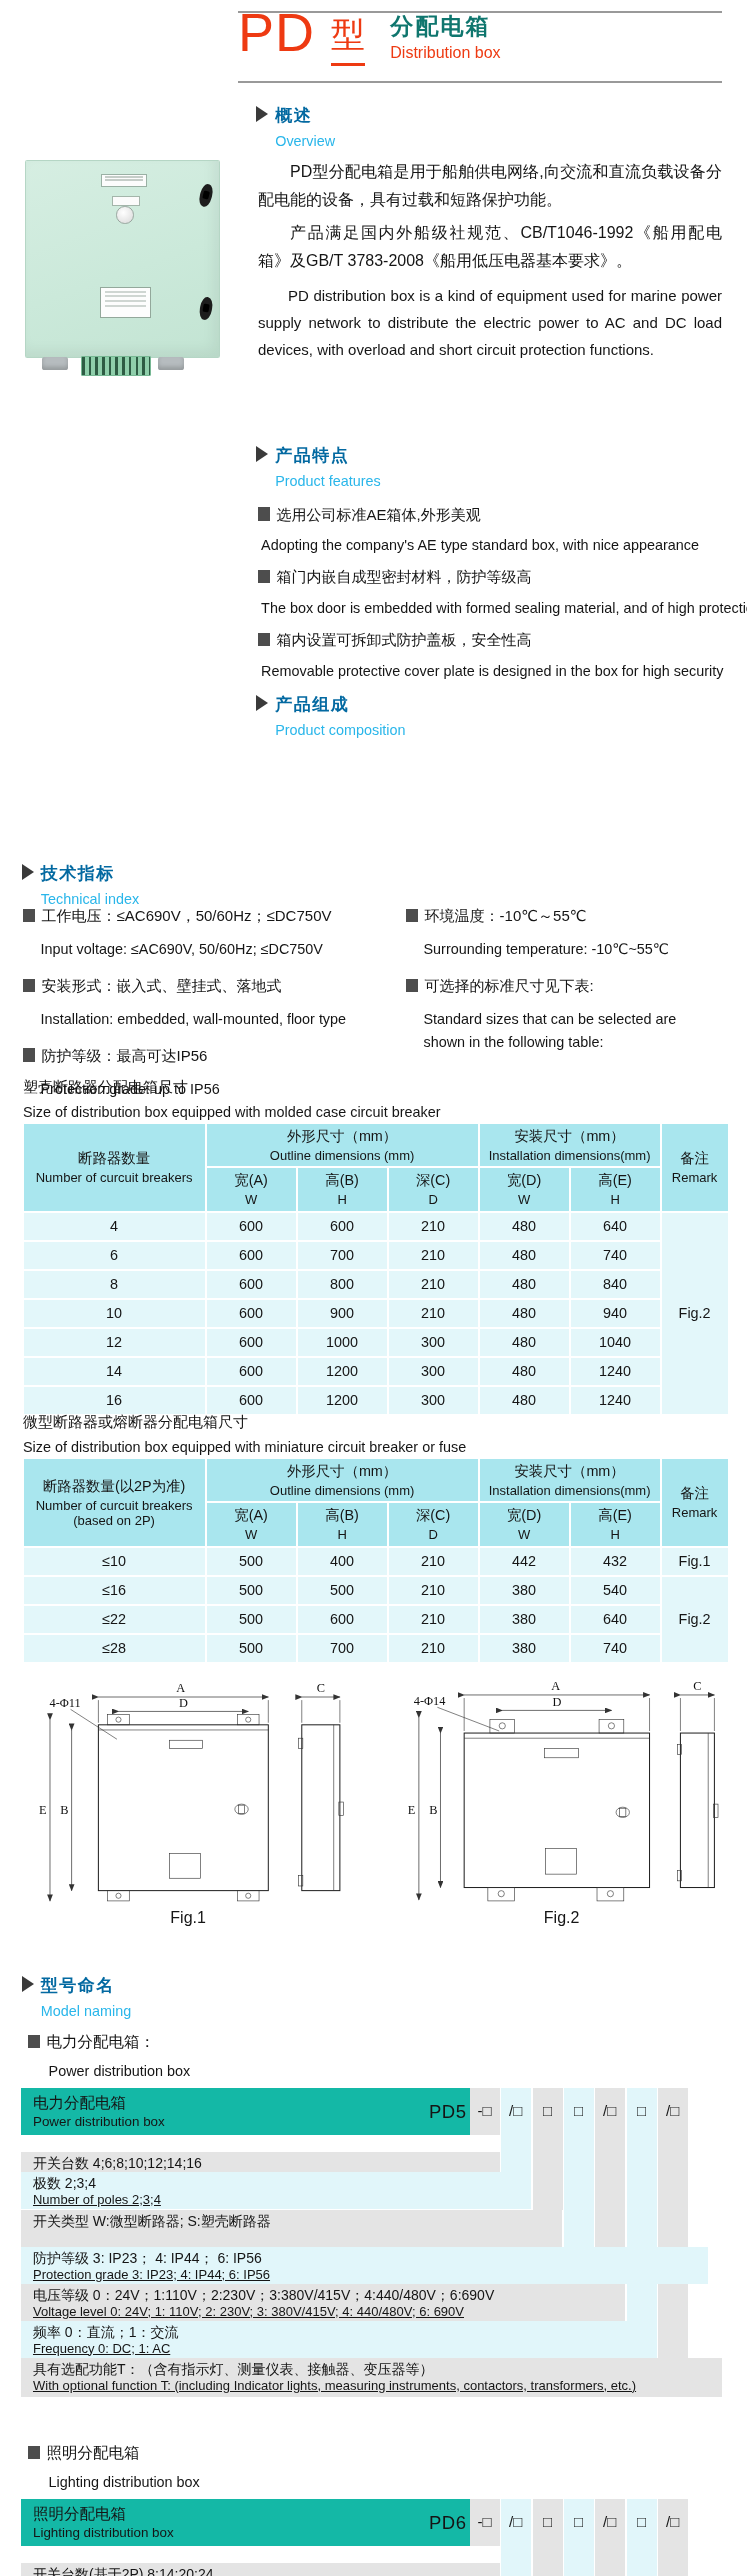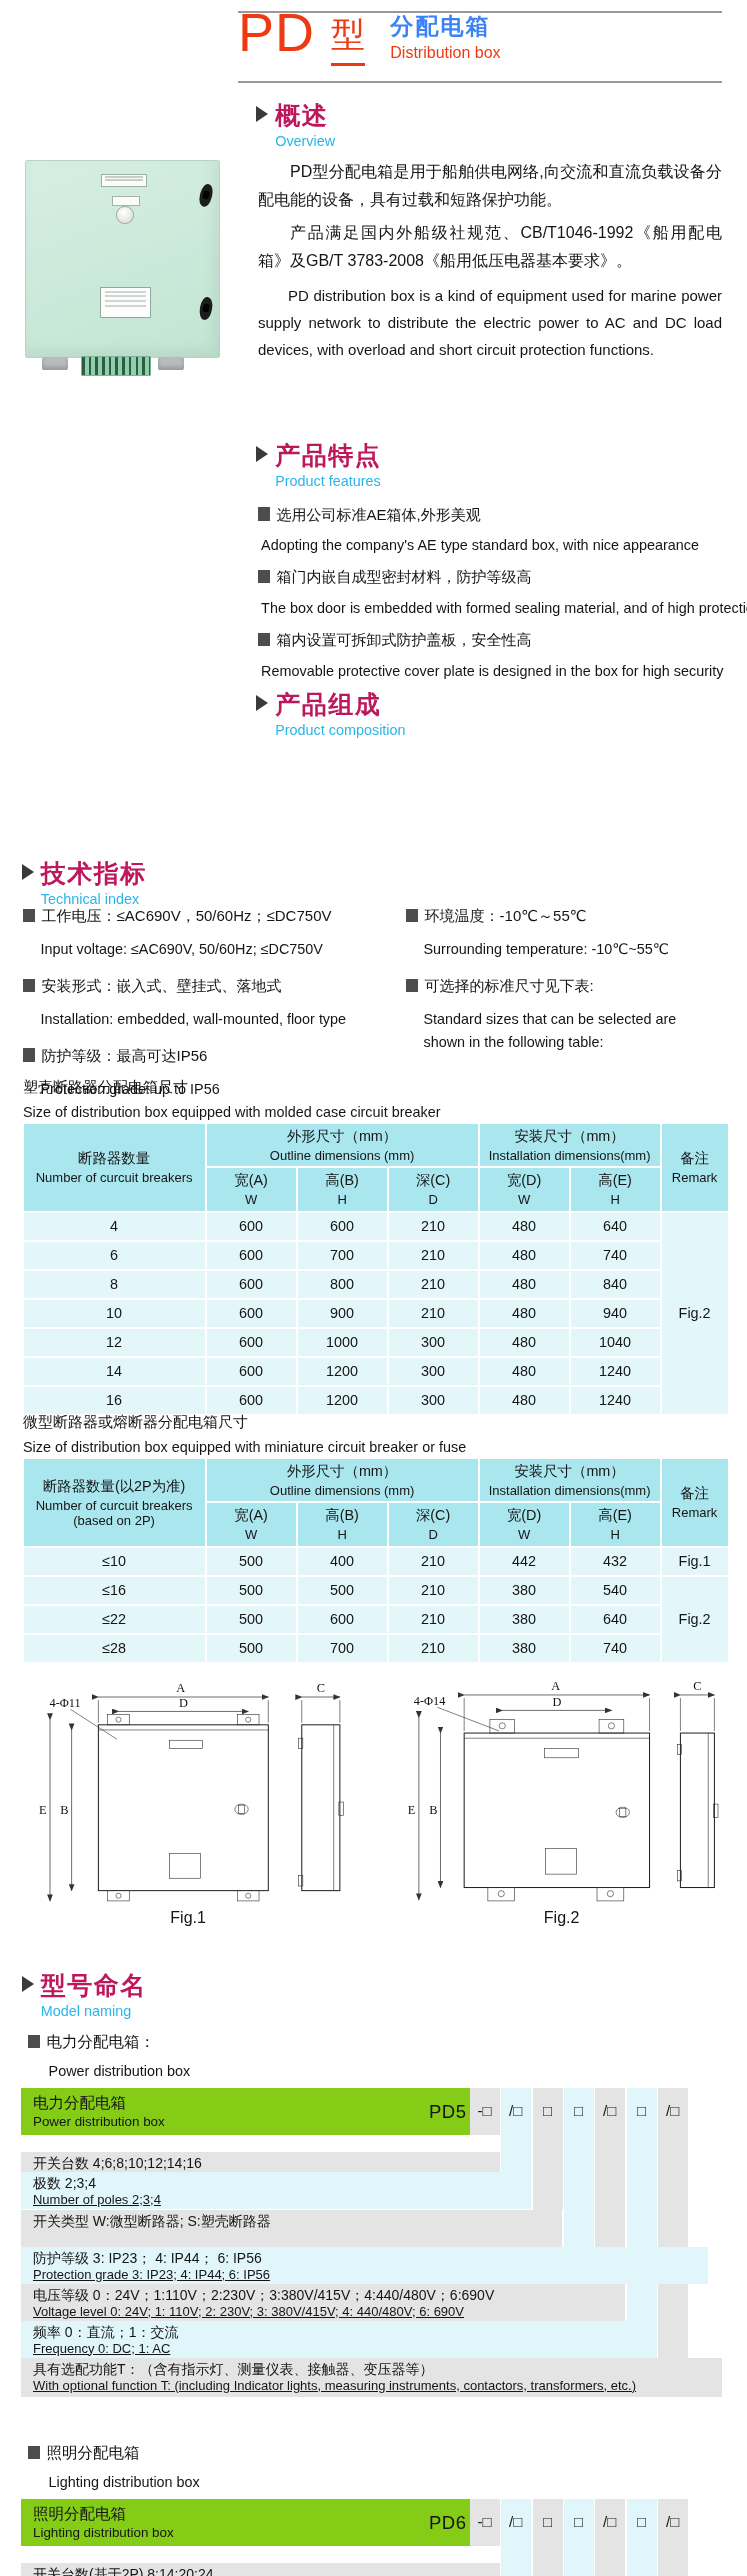--- a/index.html
+++ b/index.html
@@ -5,28 +5,28 @@
   html,body{margin:0;padding:0;background:#fff;}
   .page{position:relative;width:747px;height:3628px;background:#fff;overflow:hidden;
         font-family:"Liberation Sans","DejaVu Sans",sans-serif;color:#151515;}
   .abs{position:absolute;}
   .rule{position:absolute;left:238px;right:25px;height:2.1px;background:#999;}
   
   .title-wrap{position:absolute;left:238px;top:6px;display:flex;align-items:flex-start;gap:16px;}
   .t-pd{font-size:54px;line-height:52px;color:#ee3a12;font-weight:400;letter-spacing:1px;}
   .t-xing{font-size:34px;line-height:57px;color:#ee3a12;border-bottom:3.1px solid #ee3a12;}
   .t-right{margin-left:9.3px;padding-top:5.2px;}
-  .t-cn{font-size:23px;color:#3b82f6;font-weight:700;letter-spacing:2.1px;}
+  .t-cn{font-size:23px;color:#0f766e;font-weight:700;letter-spacing:2.1px;}
   .t-en{font-size:16px;color:#ee3a12;margin-top:2.1px;}
   
   .sec{display:flex;align-items:flex-start;}
   .tri{width:0;height:0;border-left:12.4px solid #3a3a3a;border-top:8.8px solid transparent;
        border-bottom:8.8px solid transparent;margin-top:5.2px;}
   .sec-txt{margin-left:7.2px;}
-  .sec-cn{font-size:25px;color:#be185d;font-weight:700;letter-spacing:1.5px;line-height:29px;}
+  .sec-cn{font-size:17px;color:#0369a1;font-weight:700;letter-spacing:1.5px;line-height:29px;}
   .sec-en{font-size:14.4px;color:#29b6ea;margin-top:3.1px;}
   
   .cnp{font-size:16px;line-height:28px;text-align:justify;text-indent:2em;}
   .enp{font-size:15px;line-height:27px;text-align:justify;text-indent:2em;}
   
   .sq{display:inline-block;width:12.4px;height:13.4px;background:#4d4d4d;margin-right:6.2px;vertical-align:-1px;}
   .feat-cn{font-size:15px;margin-top:15.5px;white-space:nowrap;}
   .feat-en{font-size:14.4px;margin-top:12.4px;padding-left:3.1px;white-space:nowrap;}
   
   .tech-cols{display:flex;}
@@ -44,21 +44,21 @@
   
   .figs{position:absolute;left:20.6px;top:1662px;width:711px;display:flex;}
   .figblk{text-align:center;}
   .figlabel{font-size:16px;margin-top:3.1px;}
   svg .ln{stroke:#222;stroke-width:2;fill:none;}
   svg .thin{stroke:#333;stroke-width:1.2;fill:none;}
   svg .dim{stroke:#333;stroke-width:1.4;fill:none;}
   svg text{font-family:"Liberation Serif","DejaVu Serif",serif;font-size:24px;fill:#111;}
   
   .mn-block{position:absolute;left:20.6px;width:701px;height:309px;}
-  .mn-head{position:absolute;left:0;top:0;width:449px;height:47px;background:#84cc16;}
+  .mn-head{position:absolute;left:0;top:0;width:449px;height:47px;background:#14b8a6;}
   .mn-head-cn{position:absolute;left:12.4px;top:5.2px;font-size:15.5px;}
   .mn-head-en{position:absolute;left:12.4px;top:26px;font-size:13.4px;}
   .mn-code{position:absolute;right:3.1px;top:13.4px;font-size:18.5px;letter-spacing:0.5px;}
   .st{position:absolute;top:0;width:30px;text-align:center;}
   .ph{margin-top:14.4px;font-size:15px;white-space:nowrap;}
   .g{background:#e4e4e4;} .c{background:#e1f6fa;}
   .s1{left:449px;height:47px;} .s2{left:480px;height:84px;} .s3{left:512px;height:122px;}
   .s4{left:543px;height:159px;} .s5{left:574px;height:196px;} .s6{left:606px;height:233px;}
   .s7{left:637px;height:270px;}
   .mr{position:absolute;left:0;height:37px;padding:1.5px 0 0 12.4px;box-sizing:border-box;}

